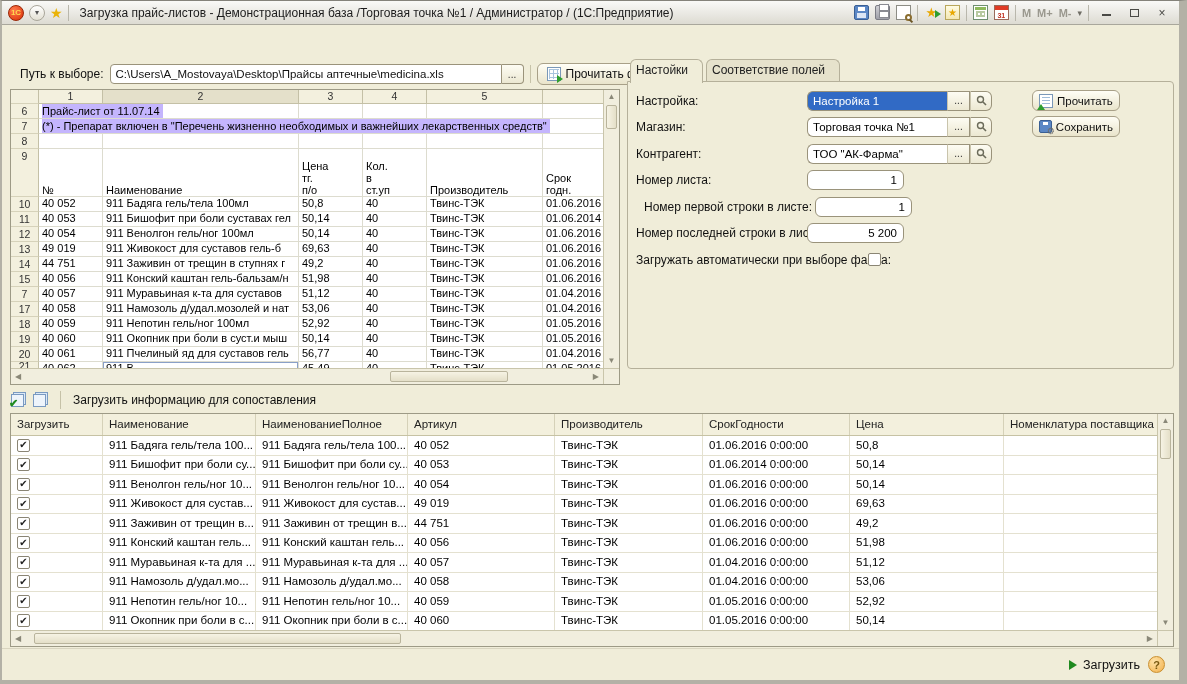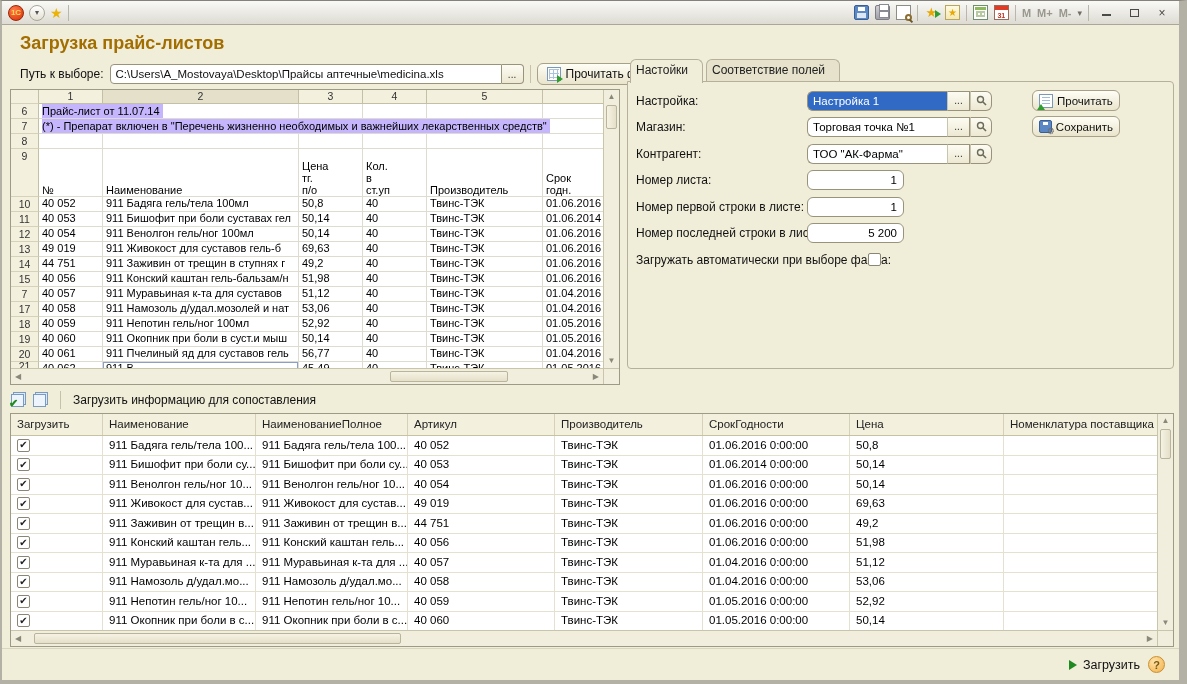--- a/index.html
+++ b/index.html
@@ -147,20 +147,21 @@
 </head>
 <body>
 
 <div class="window">
 
   <div class="titlebar">
     <span class="logo1c">1С</span>
     <span class="roundbtn">▾</span>
     <span class="star">★</span>
     <span class="tb-sep"></span>
+    <span class="tb-title">Загрузка прайс-листов - Демонстрационная база /Торговая точка №1 / Администратор /  (1С:Предприятие)</span>
     <span class="tb-right">
       <span class="icon16 flop"></span>
       <span class="icon16 printer"></span>
       <span class="icon16 page">
           <span class="mag"></span>
         </span>
       <span class="tb-sep"></span>
       <span class="icon16 stargo">★</span>
       <span class="icon16 starbox">★</span>
       <span class="tb-sep"></span>
@@ -178,21 +179,20 @@
       <span class="winbtn">
           <span class="wb-min"></span>
         </span>
       <span class="winbtn">
           <span class="wb-max"></span>
         </span>
       <span class="winbtn">×</span>
     </span>
   </div>
 
-  <div class="page-title">Загрузка прайс-листов</div>
   <div class="filebar">
     <span class="lbl">Путь к выборе:</span>
     <input class="tinput file-input" value="C:\Users\A_Mostovaya\Desktop\Прайсы аптечные\medicina.xls" style="">
     <span class="seg seg-browse">...</span>
     <span class="vsep"></span>
     <span class="btn">
       <span class="gridico"></span>
       <span>Прочитать файл</span>
     </span>
   </div>
@@ -428,21 +428,21 @@
             </svg>
           </span>
       </span>
     </div>
     <div class="f-row" style="top:87px;">
       <span class="f-lbl">Номер листа:</span>
       <span class="f-group">
           <input class="num-input" value="1" style="">
         </span>
     </div>
-    <div class="f-row" style="top:114px;">
+    <div class="f-row" style="top:114px;margin-left:8px;">
       <span class="f-lbl">Номер первой строки в листе:</span>
       <span class="f-group">
           <input class="num-input" value="1" style="">
         </span>
     </div>
     <div class="f-row" style="top:140px;">
       <span class="f-lbl">Номер последней строки в листе:</span>
       <span class="f-group">
           <input class="num-input" value="5 200" style="">
         </span>

